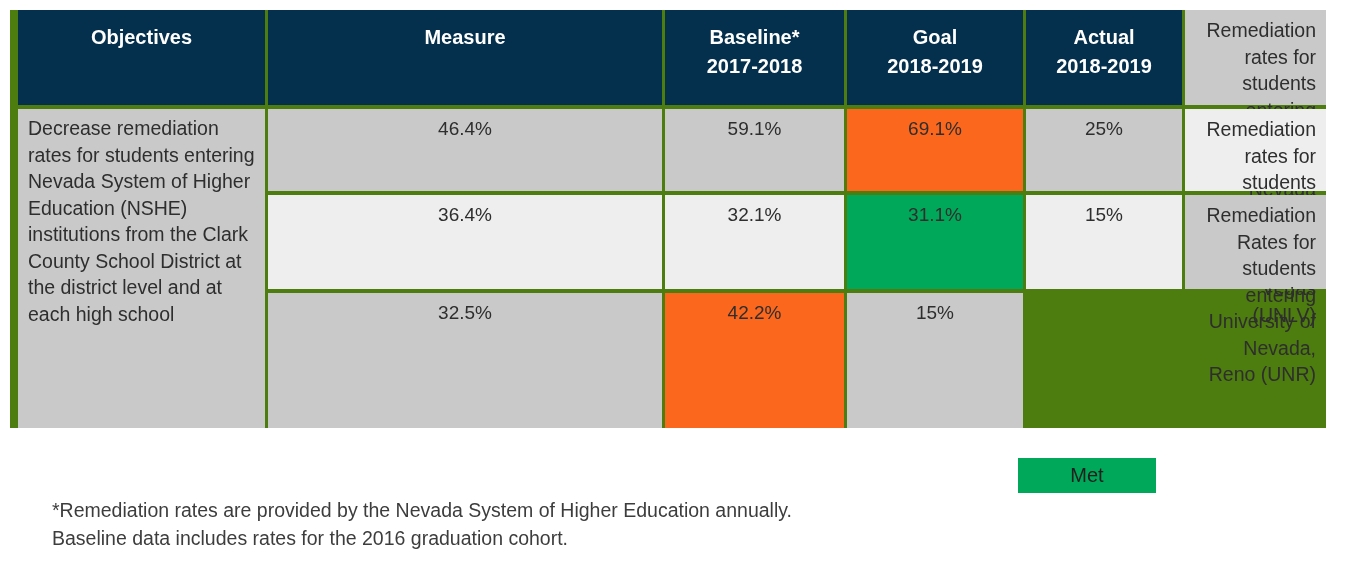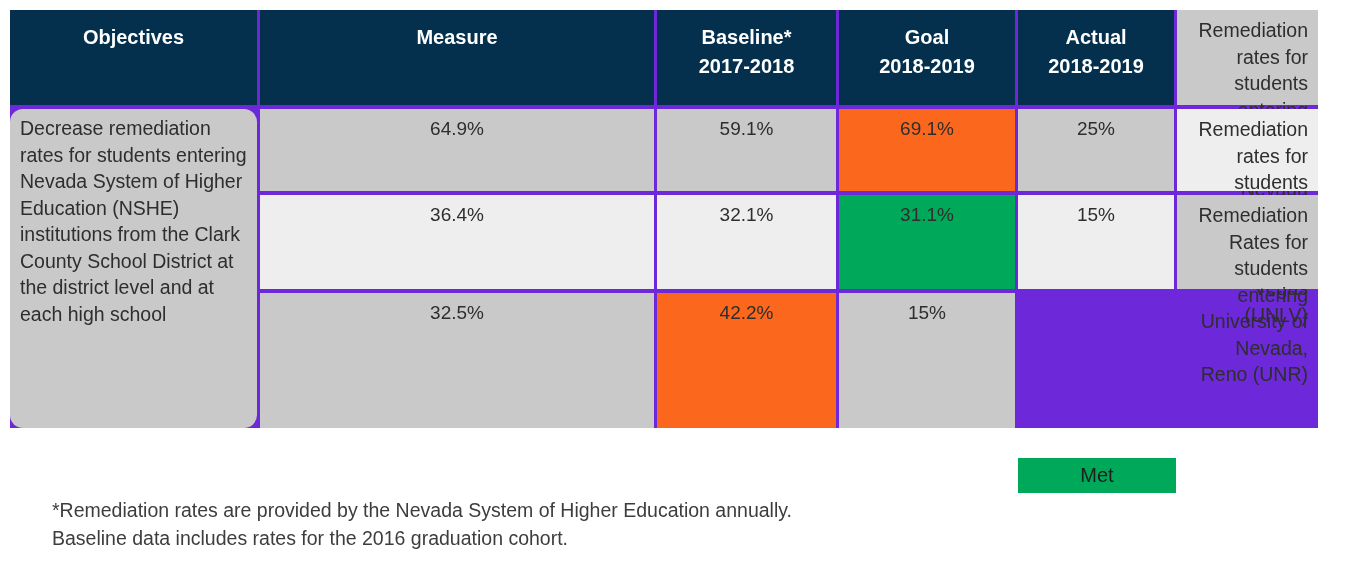--- a/index.html
+++ b/index.html
@@ -23,42 +23,42 @@
     color: var(--body-text);
   }
   .report-table {
     position: absolute;
     left: 10px;
     top: 10px;
     display: grid;
     grid-template-columns: 247px 394px 179px 176px 156px 141px;
     grid-template-rows: 95px 82px 94px 135px;
     gap: 4px 3px;
-    background: #6d28d9;
+    background: #4d7c0f;
+    padding-left: 8px;
   }
   .th {
     background: var(--header-bg);
     color: var(--header-text);
     text-align: center;
     padding-top: 13px;
     font-size: 20px;
     font-weight: 700;
     line-height: 1.45;
   }
   .th .line { display: block; }
   .cell {
     font-size: 19.5px;
     line-height: 1.36;
   }
   .objective-cell {
     grid-column: 1;
     grid-row: 2 / span 3;
     background: var(--row-gray);
     padding: 6px 8px 0 10px;
-    border-radius: 13px;
   }
   .measure-cell {
     text-align: right;
     padding: 7px 10px 0 12px;
   }
   .value-cell {
     text-align: center;
     padding-top: 7px;
     font-size: 19px;
   }
@@ -66,21 +66,21 @@
   .bg-light { background: var(--row-light); }
   .met { background: var(--met) !important; }
   .not-met { background: var(--not-met) !important; }
   .legend {
     position: absolute;
     left: 1018px;
     top: 458px;
     width: 158px;
   }
   .legend-box {
-    width: 158px;
+    width: 138px;
     height: 35px;
     margin-bottom: 3px;
     display: flex;
     align-items: center;
     justify-content: center;
     font-size: 20px;
     color: #1E1E1E;
   }
   .footnote {
     position: absolute;
@@ -113,21 +113,21 @@
     <span class="line">2018-2019</span>
   </div>
   <div class="th">
     <span class="line">Actual</span>
     <span class="line">2018-2019</span>
   </div>
 
   <div class="cell objective-cell">Decrease remediation rates for students entering Nevada System of Higher Education (NSHE) institutions from the Clark County School District at the district level and at each high school</div>
 
   <div class="cell measure-cell bg-gray">Remediation rates for students entering College of Southern Nevada (CSN)</div>
-  <div class="cell value-cell bg-gray">64.9%</div>
+  <div class="cell value-cell bg-gray">46.4%</div>
   <div class="cell value-cell bg-gray">59.1%</div>
   <div class="cell value-cell not-met">69.1%</div>
   <div class="cell value-cell bg-gray">25%</div>
 
   <div class="cell measure-cell bg-light">Remediation rates for students entering University of Nevada, Las Vegas (UNLV)</div>
   <div class="cell value-cell bg-light">36.4%</div>
   <div class="cell value-cell bg-light">32.1%</div>
   <div class="cell value-cell met">31.1%</div>
   <div class="cell value-cell bg-light">15%</div>
 

